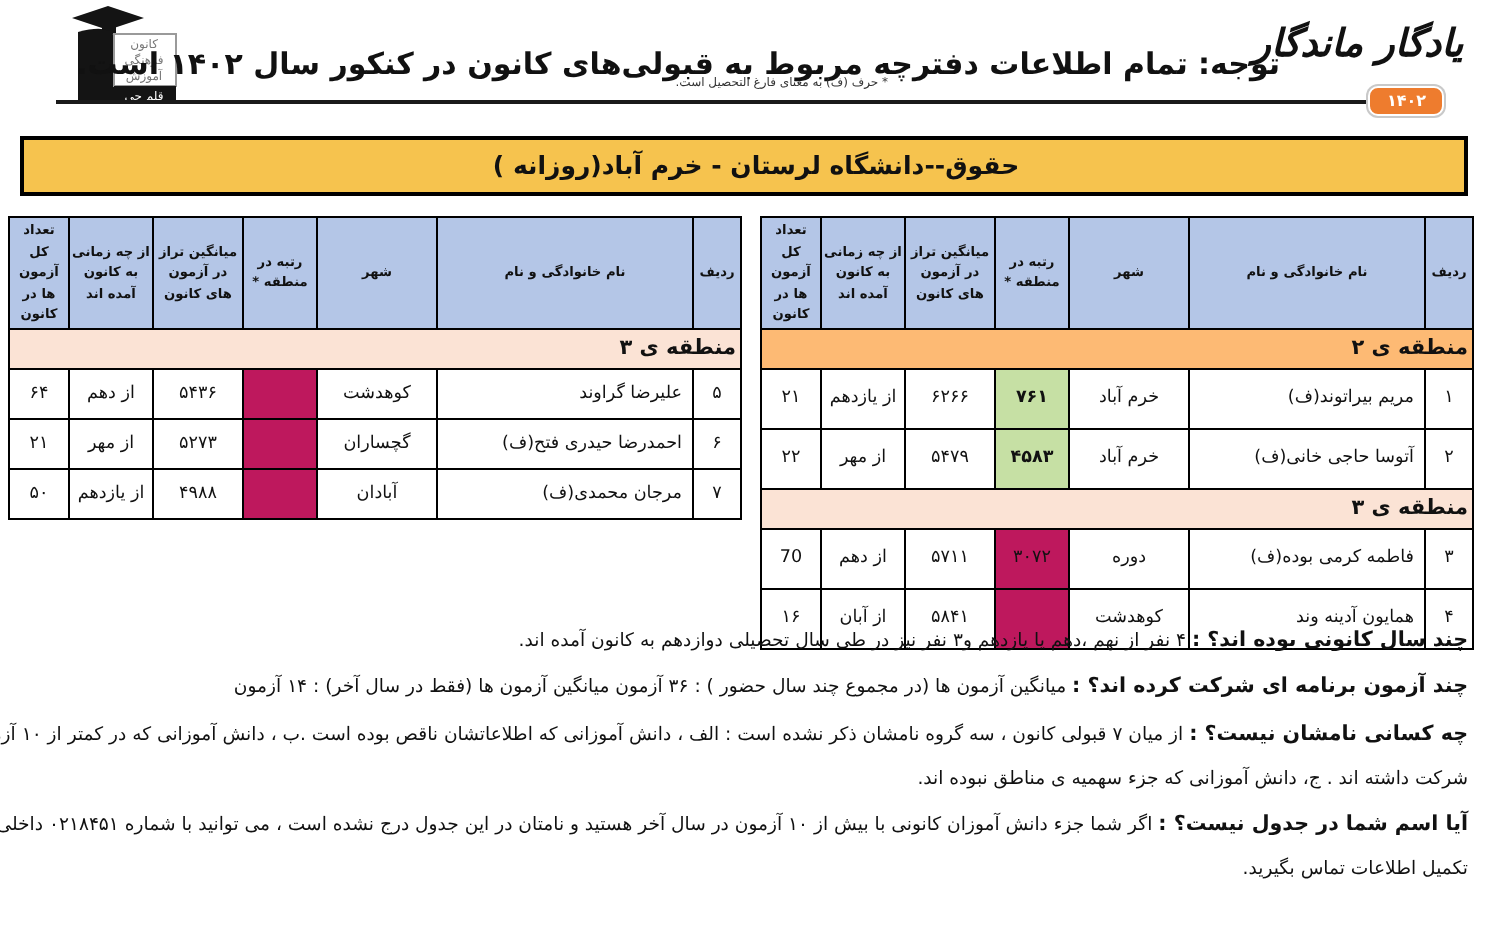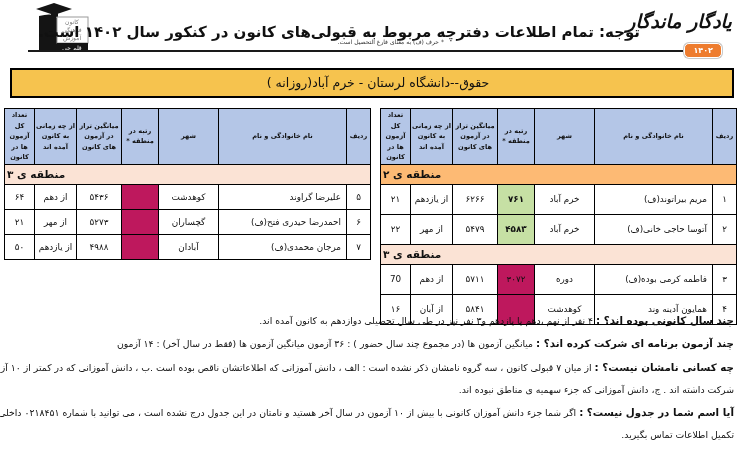--- a/index.html
+++ b/index.html
@@ -18,28 +18,28 @@
     font-size:8px; font-weight:bold; padding:2px 8px; border-radius:5px;
     border:1px solid #fff; box-shadow:0 0 0 1px #c9c9c9; z-index:3; }
   .top-note { position:absolute; right:104px; top:23px; font-size:15px; font-weight:bold;
     text-align:right; white-space:nowrap; }
   .top-subnote { position:absolute; right:300px; top:38px; font-size:6px; color:#333;
     white-space:nowrap; }
   .top-rule { position:absolute; top:50px; left:28px; right:34px; height:2px; background:#1a1a1a; z-index:1; }
   
   .titlebox { position:absolute; top:68px; left:10px; right:10px; height:30px;
     background:#f6c34e; border:2px solid #000; text-align:center;
-    font-weight:normal; font-size:12.5px; line-height:26px;padding-left:12px; }
+    font-weight:bold; font-size:12.5px; line-height:26px;padding-left:12px; }
   
   .tables { position:absolute; top:108px; right:7px; left:7px; display:flex; gap:9px; align-items:flex-start; }
   table { border-collapse:collapse; table-layout:fixed; border:1.5px solid #000; background:#fff; }
   th, td { border:1px solid #000; overflow:hidden; }
   thead th { background:#b4c6e7; font-size:6.6px; font-weight:bold; 
     padding:1px; height:47px; line-height:1.6; }
-  tr.section td { height:20px; font-weight:bold; font-size:10.5px; text-align:left; }
+  tr.section td { height:20px; font-weight:bold; font-size:10.5px; text-align:right; }
   tr.section.green td { background:#fdba74;margin-left:20px; }
   tr.section.peach td { background:#fbe3d5; }
   tbody td { font-size:8.8px; text-align:center; padding:0 2px; }
   .t-right tbody tr:not(.section) td { height:30px; }
   .t-left  tbody tr:not(.section) td { height:25px; }
   td.c-name { text-align:right; padding-right:5px; }
   td.c-rank.green { background:#c6e0a4; font-weight:bold; }
   td.c-rank.peach { background:#be185d; font-weight:normal; }
   col.col-num{width:24px} col.col-name{width:118px} col.col-name-w{width:128px}
   col.col-city{width:60px} col.col-rank{width:37px} col.col-avg{width:45px}

